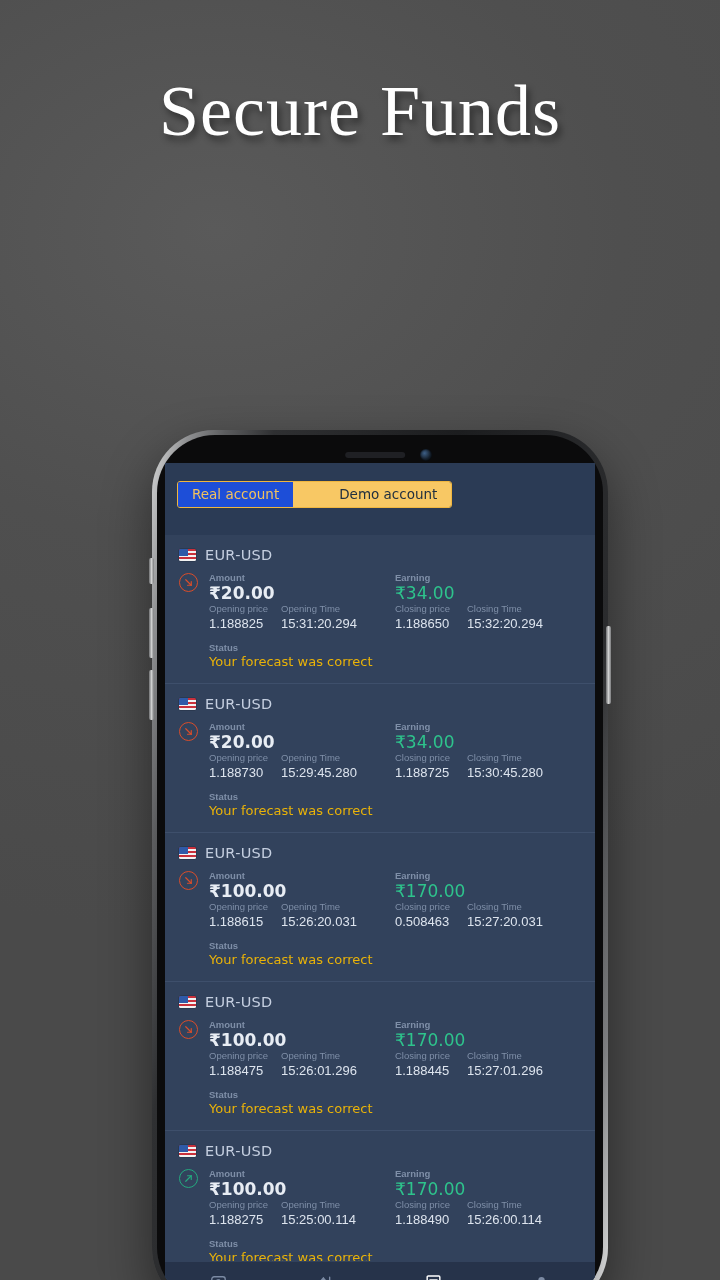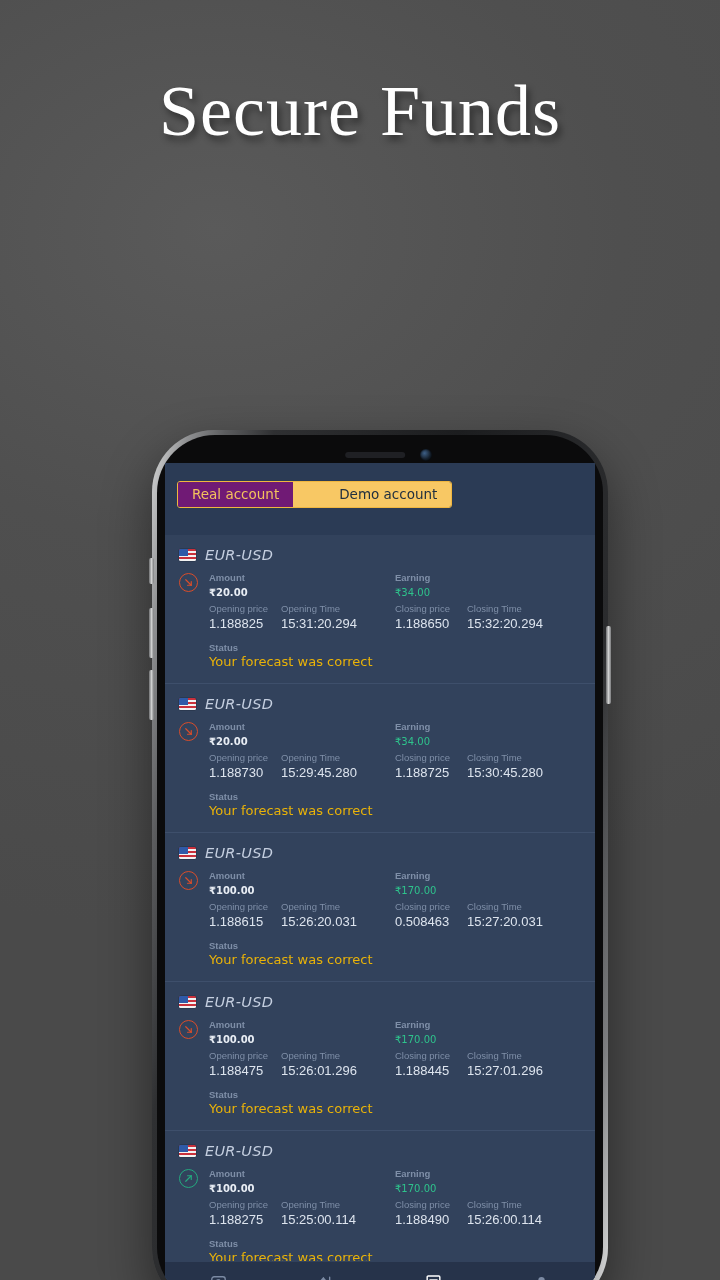--- a/index.html
+++ b/index.html
@@ -75,21 +75,21 @@
   .topbar{ height:72px; background:#2b3b55; padding:18px 0 0 12px; }
   .seg{
     display:inline-flex; border:1px solid #f0b63f; border-radius:3px;
     overflow:hidden; height:27px;
   }
   .seg-btn{
     font-size:13.5px; line-height:25px; padding:0 14px;
     cursor:pointer; white-space:nowrap;
     font-family:"DejaVu Sans", sans-serif;
   }
-  .seg-btn.inactive{ background:#701a75; color:#f3c25d; }
+  .seg-btn.inactive{ background:#1d4ed8; color:#f3c25d; }
   .seg-btn.active{ background:#f8c864; color:#22303f;padding-left:46px; }
 
   
   .list{ background:#32425c; }
   .card{
     padding:12px 14px 14px 14px;
     border-bottom:1px solid #3e4f6b;
     position:relative;
     background:#32425c;
   }
@@ -97,35 +97,35 @@
   .flag{
     width:17px; height:12px; border-radius:1.5px; position:relative;
     overflow:hidden; flex:none;
     background:linear-gradient(180deg,#c9303b 0%,#c9303b 16%,#f2f2f2 16%,#f2f2f2 32%,#c9303b 32%,#c9303b 48%,#f2f2f2 48%,#f2f2f2 64%,#c9303b 64%,#c9303b 80%,#f2f2f2 80%,#f2f2f2 100%);
     box-shadow:0 0 0 0.5px rgba(0,0,0,.25);
   }
   .flag:after{
     content:""; position:absolute; left:0; top:0; width:9px; height:7px;
     background:#2f5aa8;
   }
-  .pair{ color:#c5cfe0; font-size:14.5px; letter-spacing:.3px; font-family:"DejaVu Sans", sans-serif;font-style:italic; }
+  .pair{ color:#c5cfe0; font-size:14.5px; letter-spacing:.3px; font-family:"DejaVu Sans", sans-serif; }
 
   .card-body{ display:flex; position:relative; padding-left:30px; }
   .dir{
     position:absolute; left:0; top:2px;
     width:19px; height:19px; border-radius:50%;
     border:1.6px solid #d94d2a;
     display:flex; align-items:center; justify-content:center;
   }
   .dir.up{ border-color:#24a97f; }
   .dir svg{ display:block; }
 
   .col{ width:50%; }
   .lbl{ color:#7f8fa8; font-size:9.5px; line-height:13px;font-weight:bold; }
-  .val{ color:#e8edf4; font-size:10px; line-height:18px; font-weight:bold; font-family:"DejaVu Sans", sans-serif; }
+  .val{ color:#e8edf4; font-size:17px; line-height:18px; font-weight:bold; font-family:"DejaVu Sans", sans-serif; }
   .val.green{ color:#2ec38c; font-weight:normal; }
   .pair-row{ display:flex; }
   .pair-row > div:first-child{ width:72px; }
   .sub-lbl{ color:#7f8fa8; font-size:9.5px; line-height:14px; }
   .sub-val{ color:#dde4ee; font-size:13px; line-height:15px; }
 
   .status-wrap{ padding-left:30px; margin-top:10px; }
   .status-txt{ color:#eab308; font-size:13px; font-family:"DejaVu Sans", sans-serif; }
 
   

